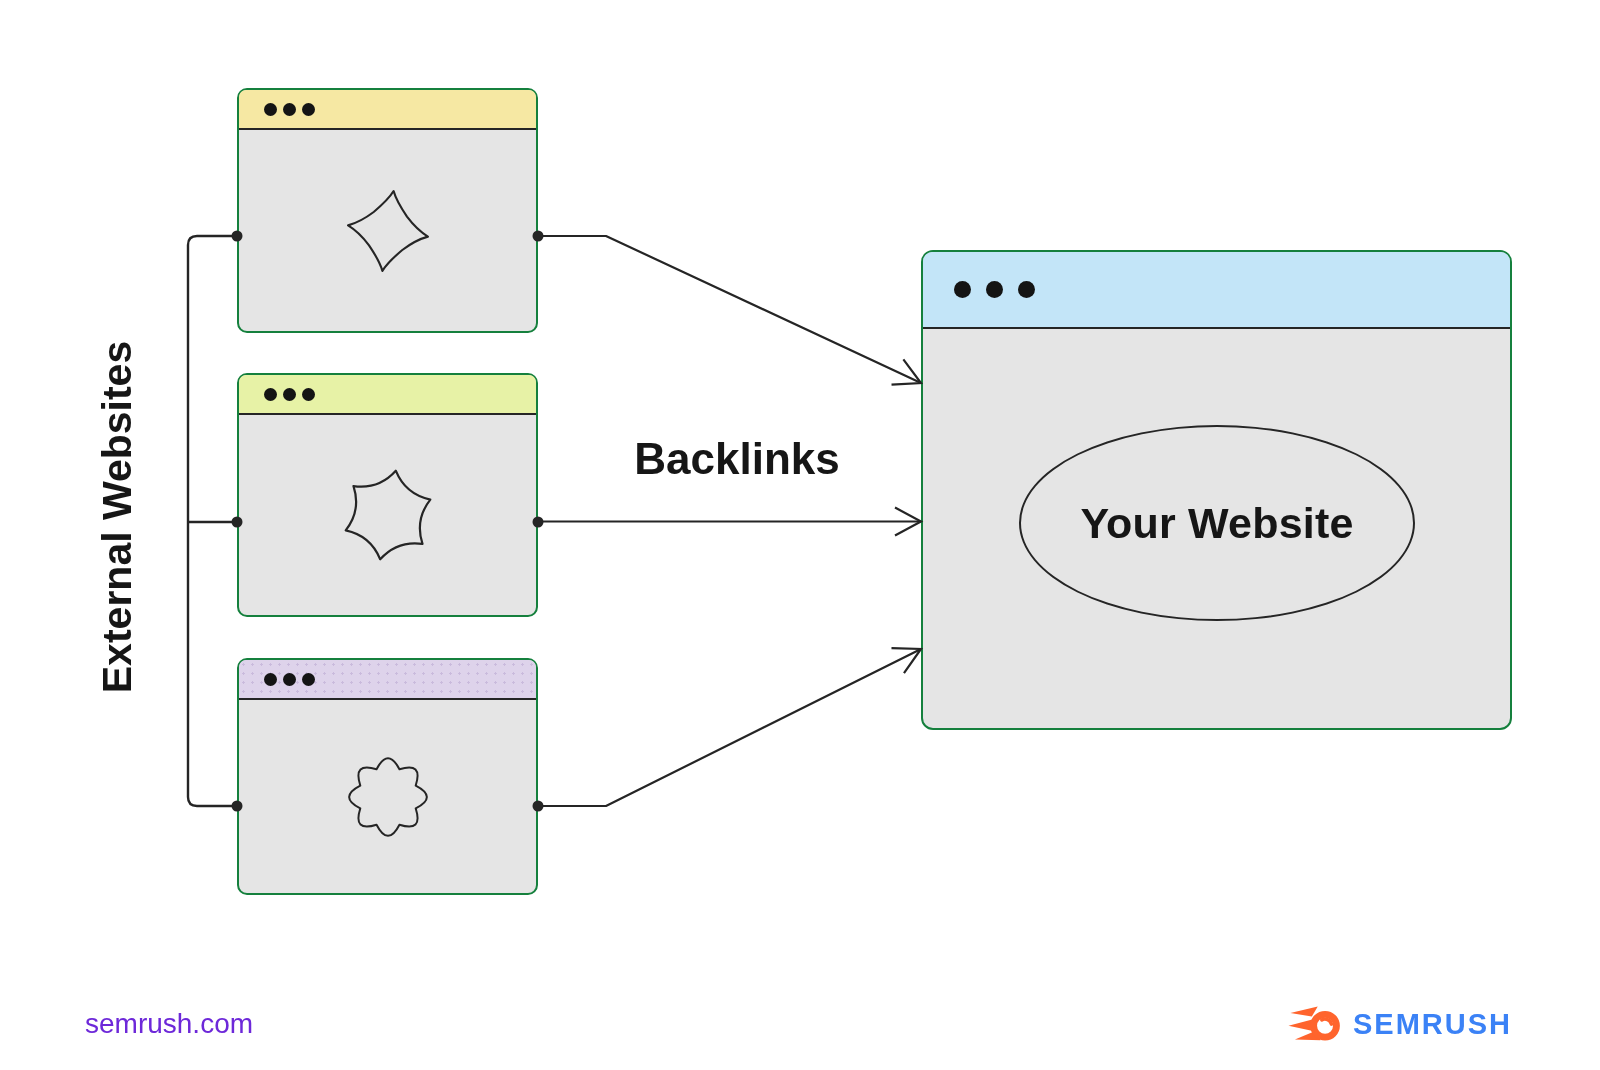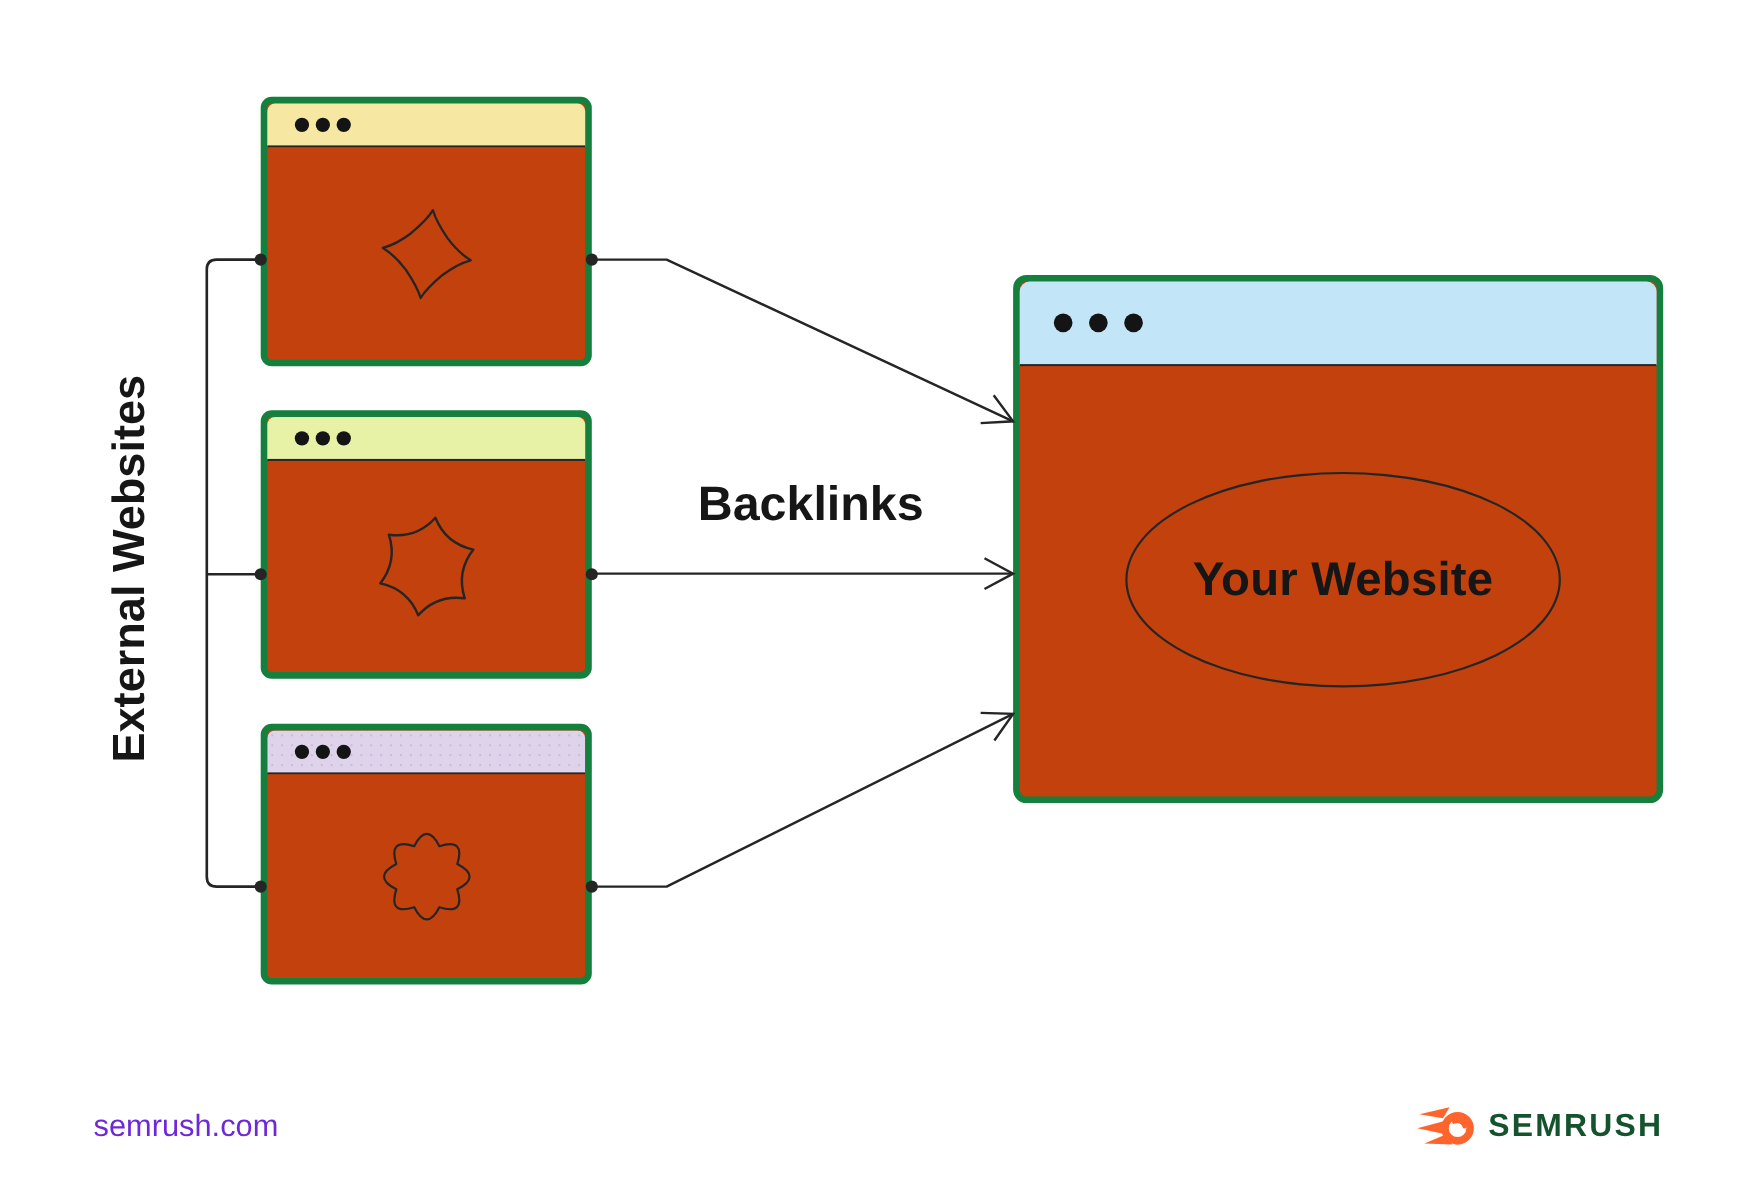--- a/index.html
+++ b/index.html
@@ -1,21 +1,21 @@
 <!DOCTYPE html>
 <html><head>
 <meta charset="utf-8">
 <style>
   html,body{margin:0;padding:0;background:#fff;}
   .canvas{
     position:relative;width:1600px;height:1070px;background:#fff;
     font-family:"Liberation Sans",sans-serif;overflow:hidden;color:#161616;
   }
   
-  .browser{position:absolute;background:#c2410c;border:6px solid #15803d;border-radius:10px;box-sizing:border-box;}
+  .browser{position:absolute;background:#e5e5e5;border:2px solid #15803d;border-radius:10px;box-sizing:border-box;}
   .titlebar{display:flex;align-items:center;border-bottom:2px solid #252525;border-radius:7px 7px 0 0;box-sizing:border-box;}
   .small .titlebar{height:40px;padding-left:25px;gap:6px;}
   .main-win .titlebar{height:77px;padding-left:31px;gap:15px;border-radius:9px 9px 0 0;}
   .dot{border-radius:50%;background:#141414;flex:0 0 auto;}
   .small .dot{width:13px;height:13px;}
   .main-win .dot{width:17px;height:17px;}
   .win-body{position:absolute;left:0;right:0;bottom:0;display:flex;align-items:center;justify-content:center;}
   .small .win-body{top:40px;}
   .texture .titlebar{
     background-image:radial-gradient(circle, rgba(130,100,170,0.22) 1.1px, transparent 1.2px);
@@ -129,16 +129,16 @@
   <div class="site-credit">semrush.com</div>
 
   <div class="logo">
     <svg width="54" height="42" viewBox="0 0 58 46">
       <path d="M2 12 L32 5 L25.5 16 Z" fill="#FF642D"></path>
       <path d="M0 26 L28 18.5 L28 32 Z" fill="#FF642D"></path>
       <path d="M7 41 L30 31.5 L35 42 Z" fill="#FF642D"></path>
       <circle cx="40" cy="26" r="12.5" fill="#ffffff" stroke-width="7.5" stroke="#FF642D"></circle>
       <path d="M36.5 19.5 A7.4 7.4 0 0 1 47 24.2" fill="none" stroke-width="4" stroke-linecap="round" stroke="#FF642D"></path>
     </svg>
-    <span class="logo-text" style="color: #14532d; text-align: right;">SEMRUSH</span>
+    <span class="logo-text" style="color: #3b82f6; text-align: right;">SEMRUSH</span>
   </div>
 
 </div>
 
 </body></html>

